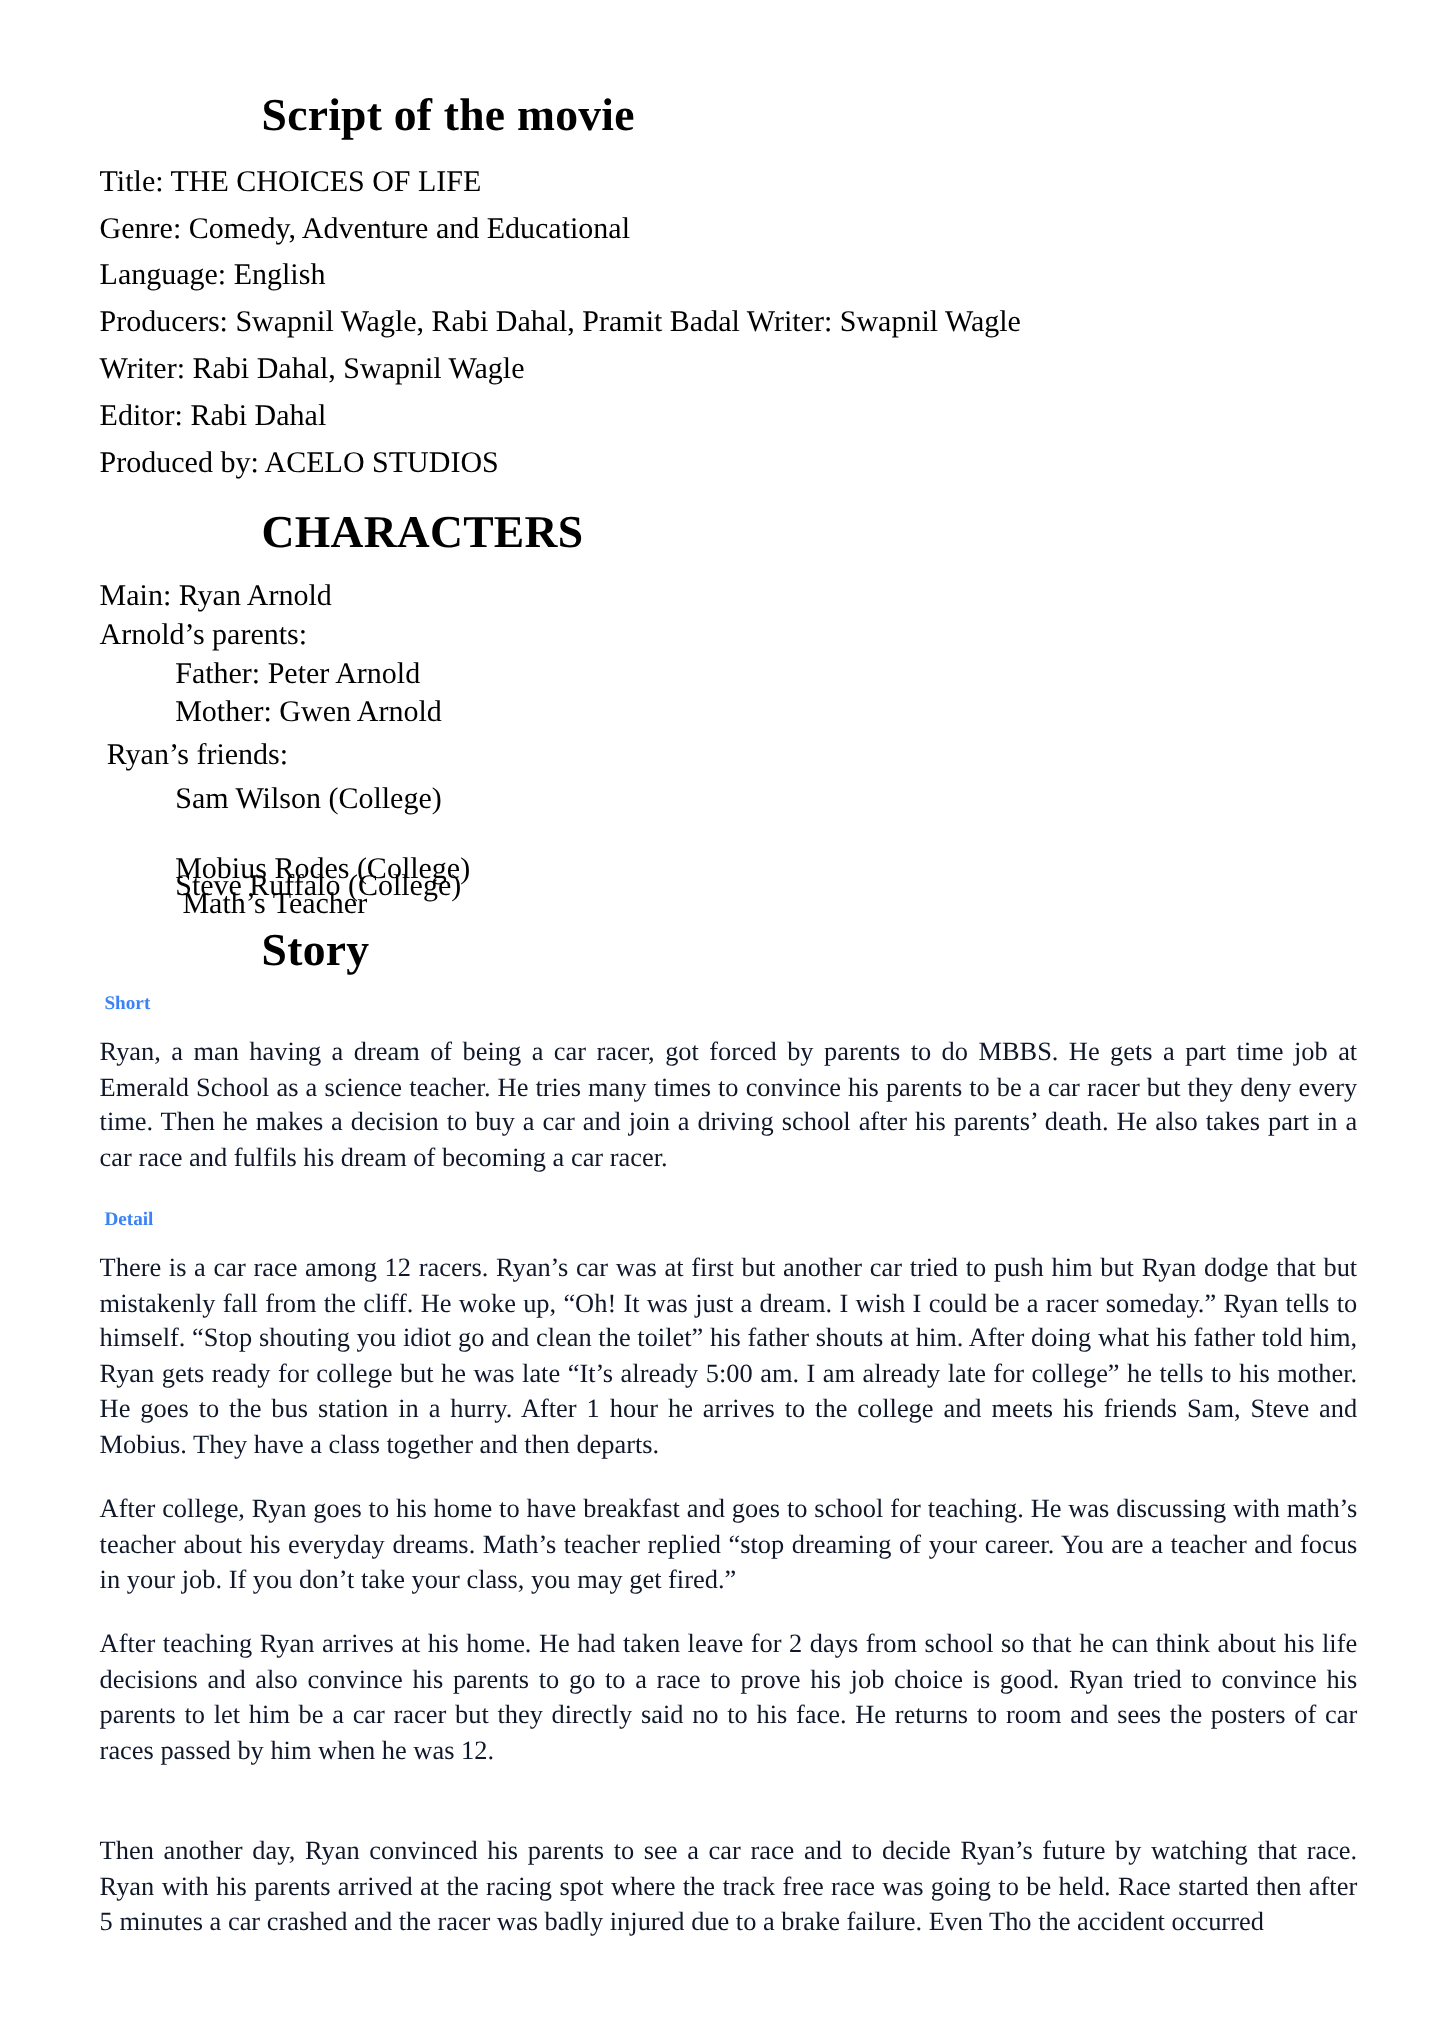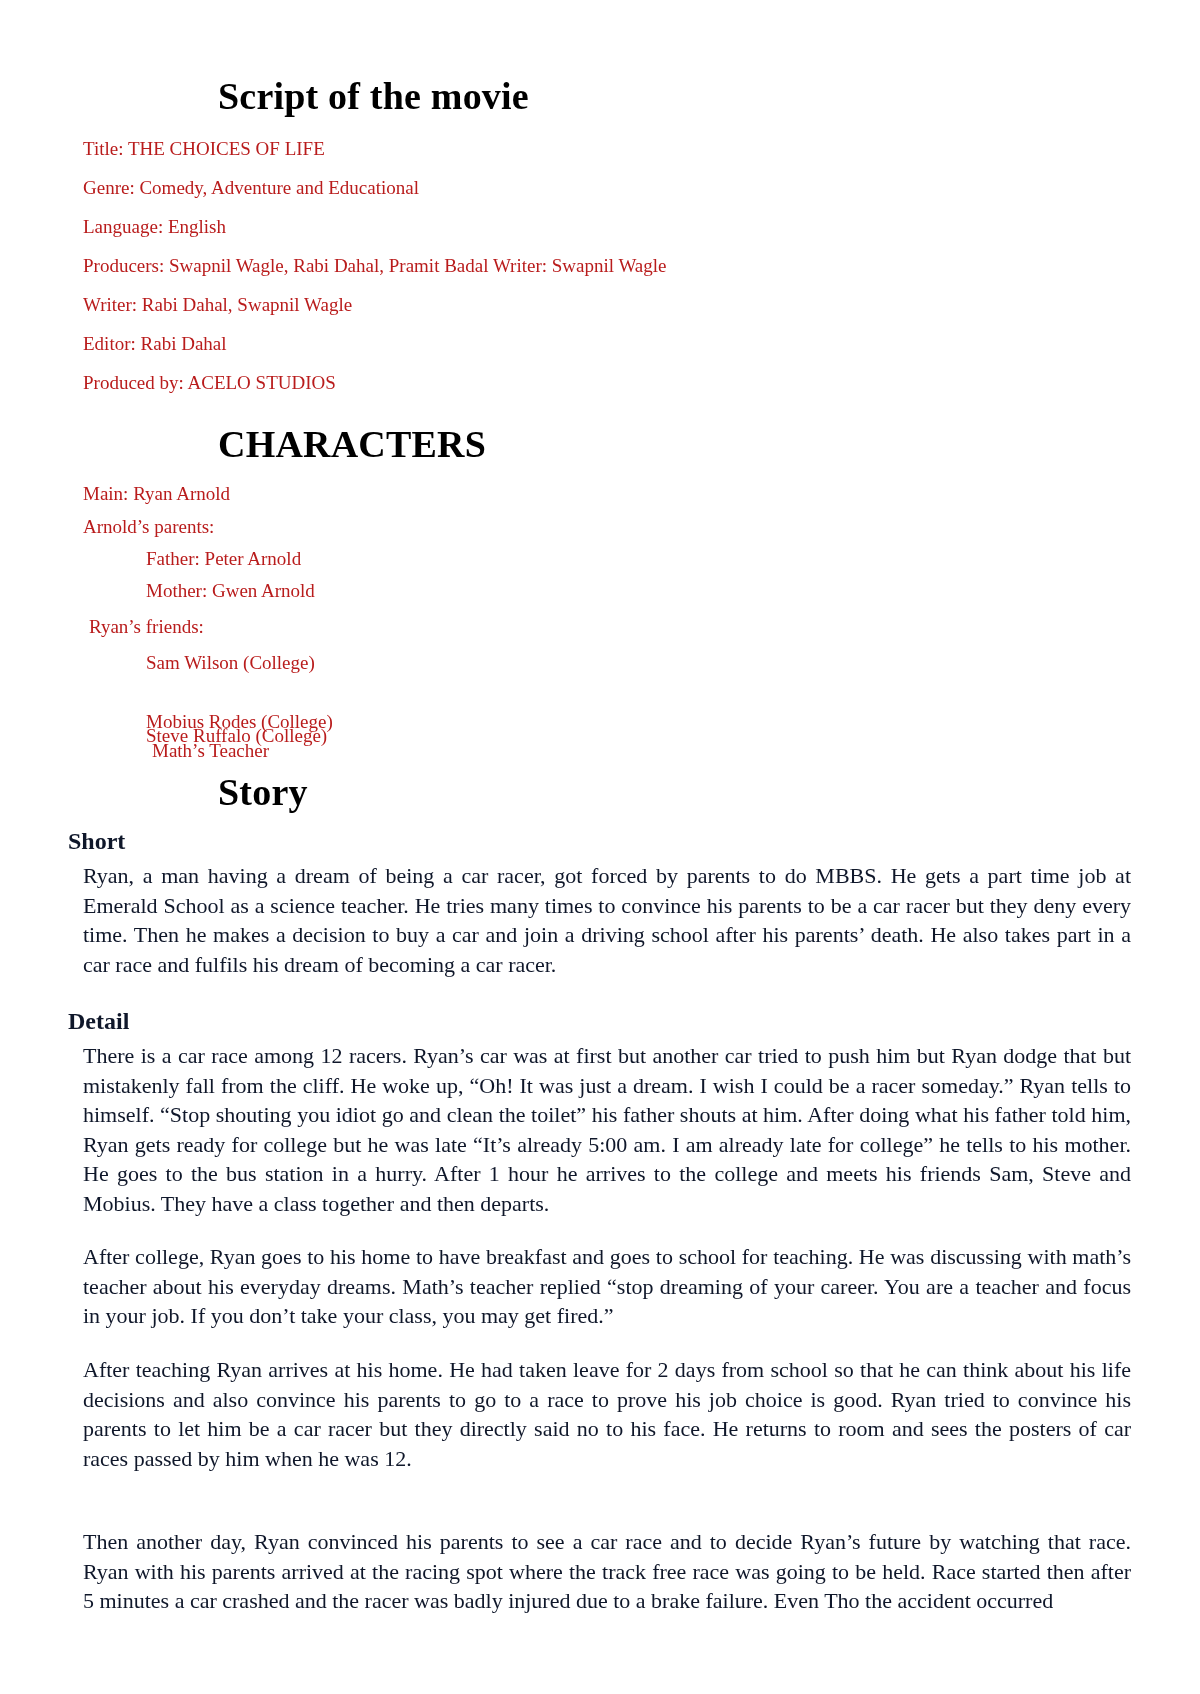--- a/index.html
+++ b/index.html
@@ -8,24 +8,24 @@
       font-family: "Liberation Serif", "DejaVu Serif", serif;
       color: #111111;
     }
     .page { position: absolute; left: 0; top: 0; width: 1200px; height: 1298px; }
     .h1 {
       position: absolute; left: 218px;
       font-weight: bold; font-size: 38px; letter-spacing: 0.2px;
       color: #000;
     }
     .line {
-      position: absolute; font-size: 19px; white-space: nowrap; color: #b91c1c;
+      position: absolute; font-size: 25px; white-space: nowrap; color: #000000;
     }
     .sub {
-      position: absolute; left: 68px; font-weight: bold; font-size: 24px; color: #0f172a;
+      position: absolute; left: 87px; font-weight: bold; font-size: 16px; color: #3b82f6;
     }
     .para {
       position: absolute; left: 83px; width: 1048px;
       font-size: 22px; line-height: 29.5px; text-align: justify; color: #0f172a;
     }
   </style>
 </head>
 <body>
 
 <div class="page">

